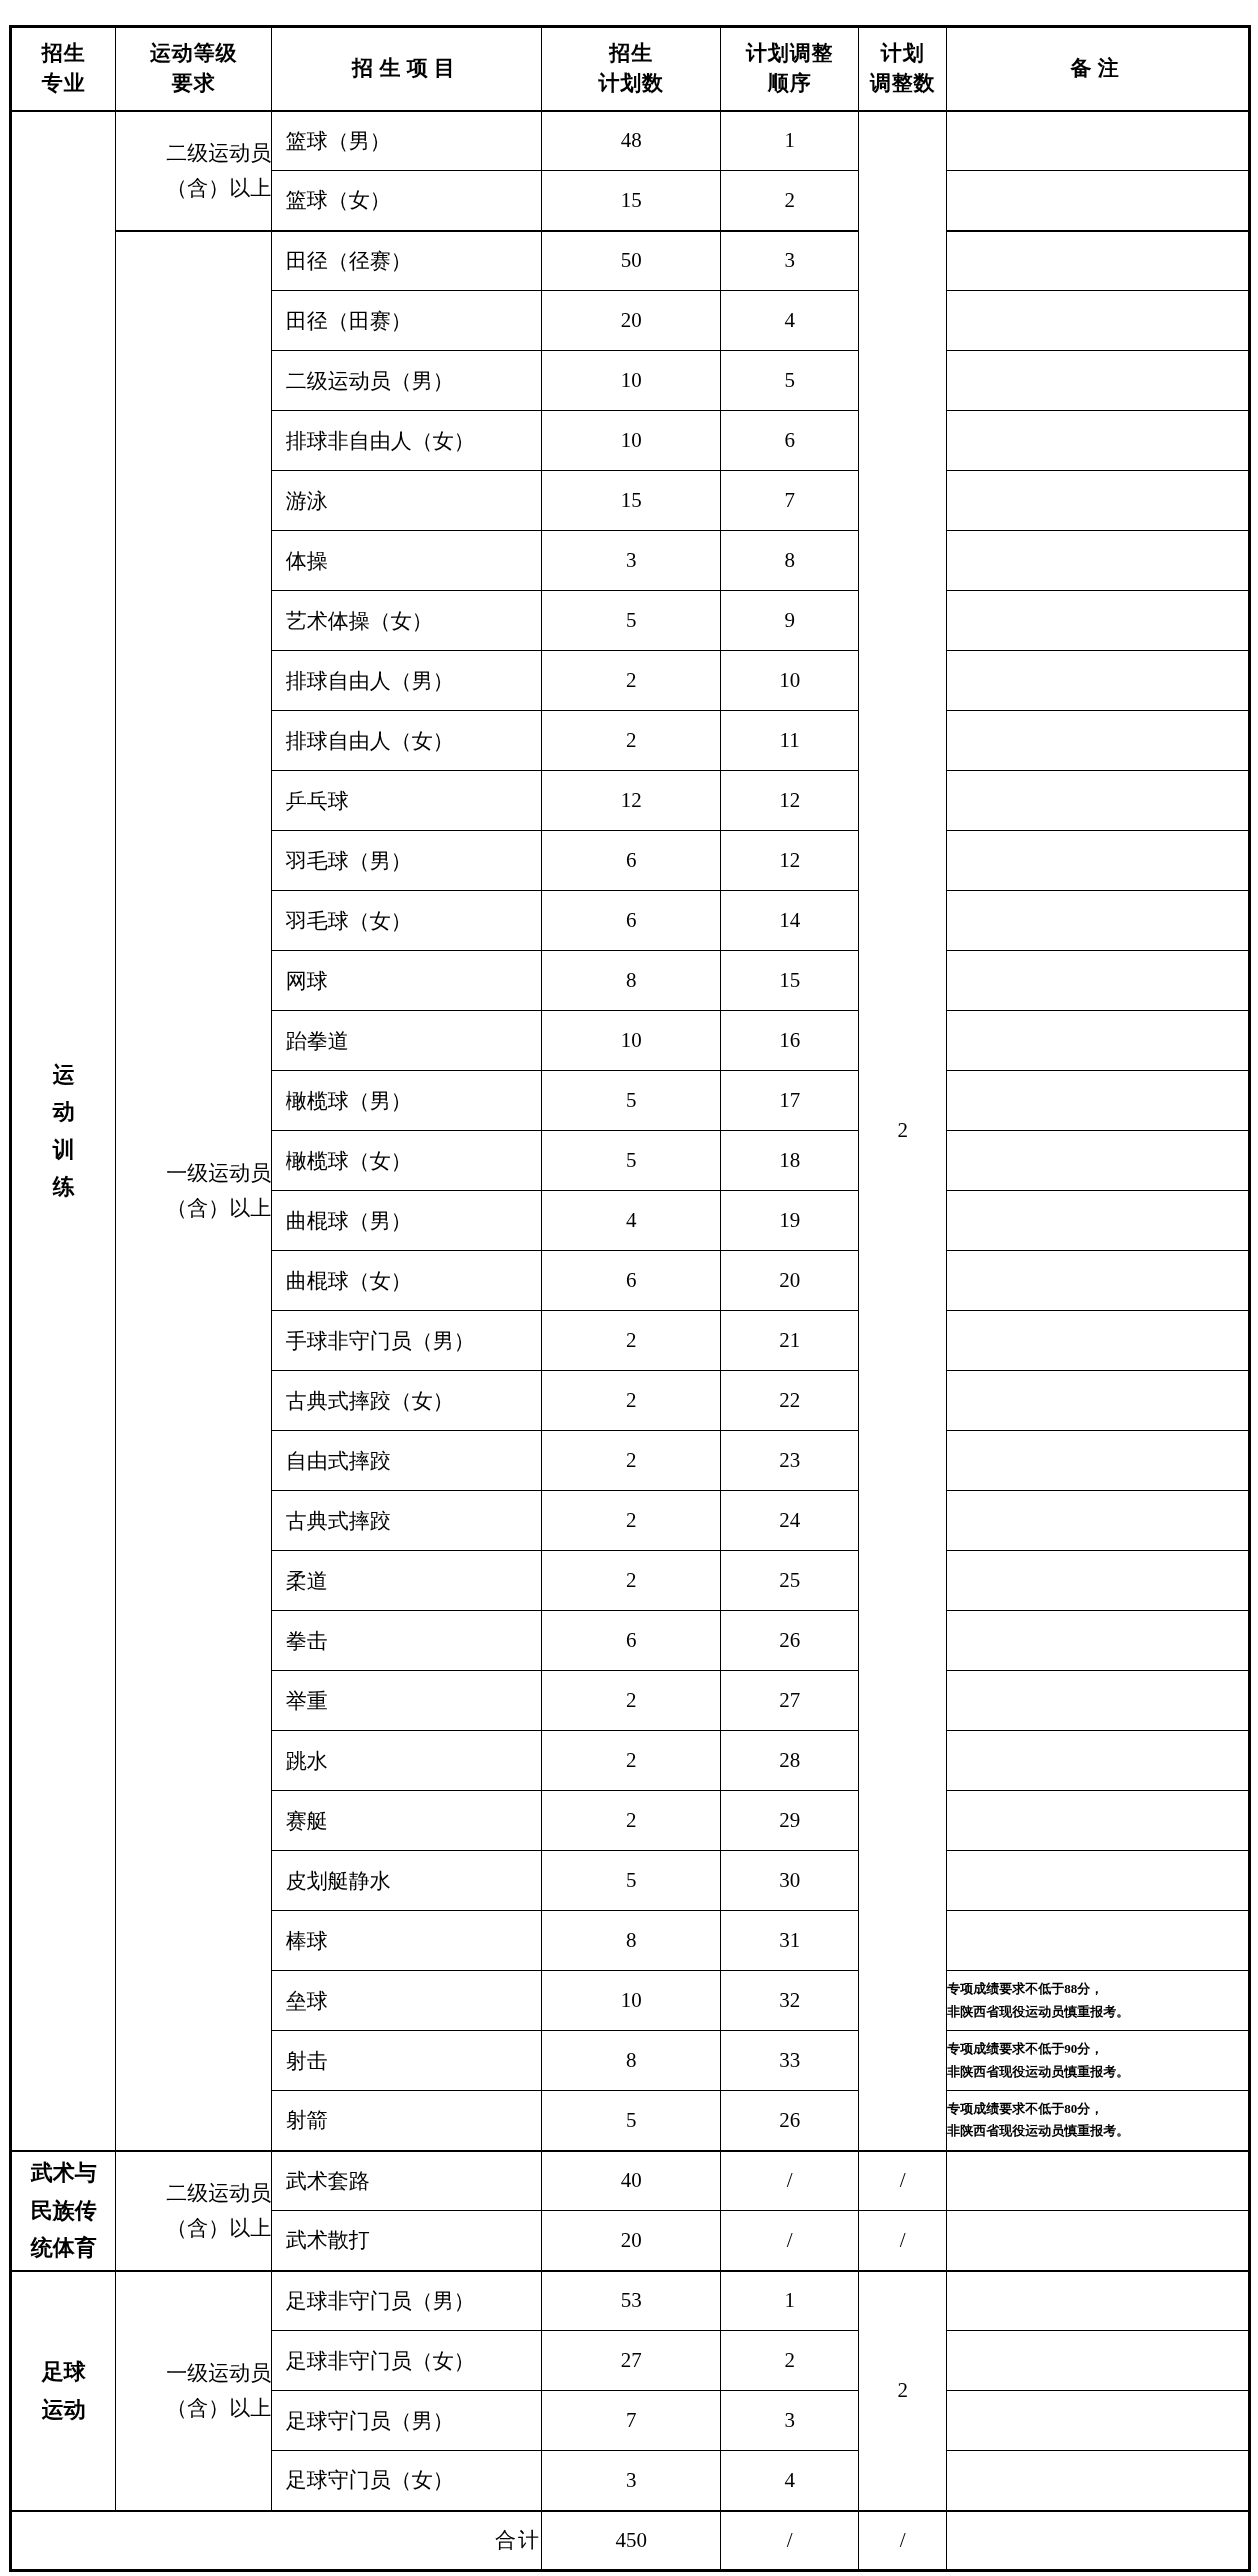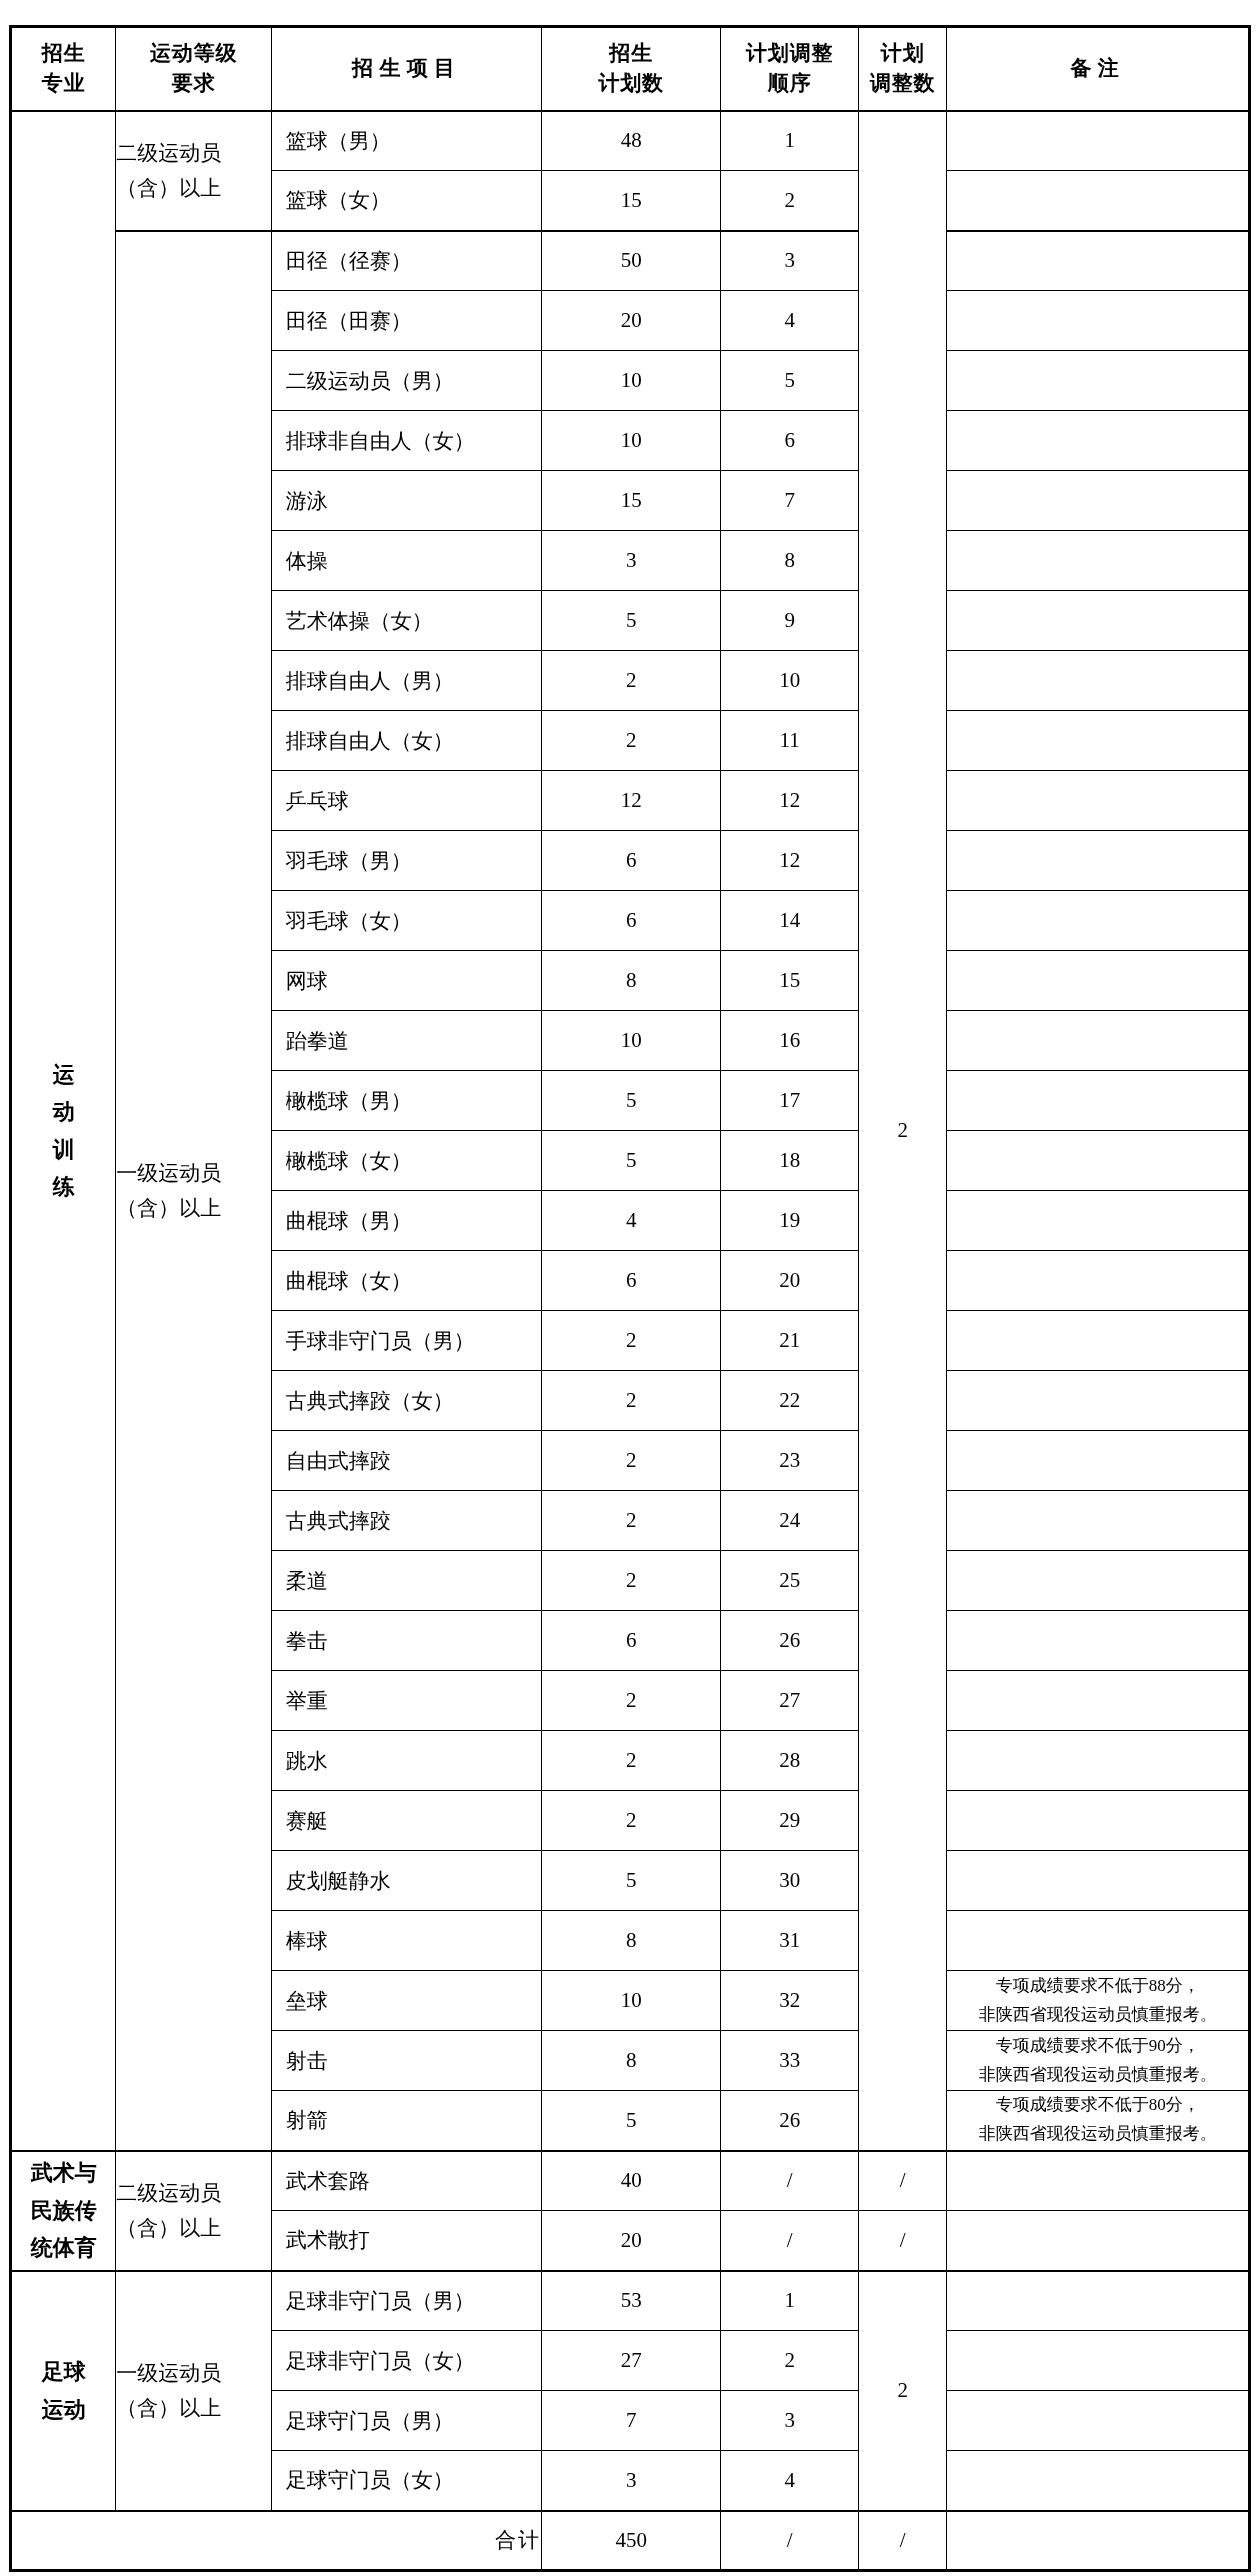--- a/index.html
+++ b/index.html
@@ -21,26 +21,26 @@
   tr.r  { height:60px; }
   th {
     font-size:21px; font-weight:bold; text-align:center; vertical-align:middle;
     white-space:pre-line; line-height:1.42; letter-spacing:0.04em;
     border-bottom-width:2.5px;
   }
   th.ls { letter-spacing:0.30em; }
   td { font-size:21px; vertical-align:middle; }
   td.project { text-align:left; padding-left:13.5px;margin-top:25px; }
   td.num { text-align:center; }
-  td.level { text-align:left; white-space:pre-line; line-height:1.62; }
+  td.level { text-align:right; white-space:pre-line; line-height:1.62; }
   td.major {
     text-align:center; white-space:pre-line; font-weight:bold;
     font-size:22px; line-height:1.70;
   }
-  td.remark { text-align:center; font-size:17px; white-space:pre-line; line-height:1.70; }
+  td.remark { text-align:left; font-size:13px; white-space:pre-line; line-height:1.70;font-weight:bold; }
   tr.sec td { border-top-width:2.5px; }
   td.total-label { text-align:right; letter-spacing:0.10em; }
 </style>
 </head>
 <body>
 
 <table class="sheet">
   <colgroup>
     <col style="width:105px">
       <col style="width:156px">

